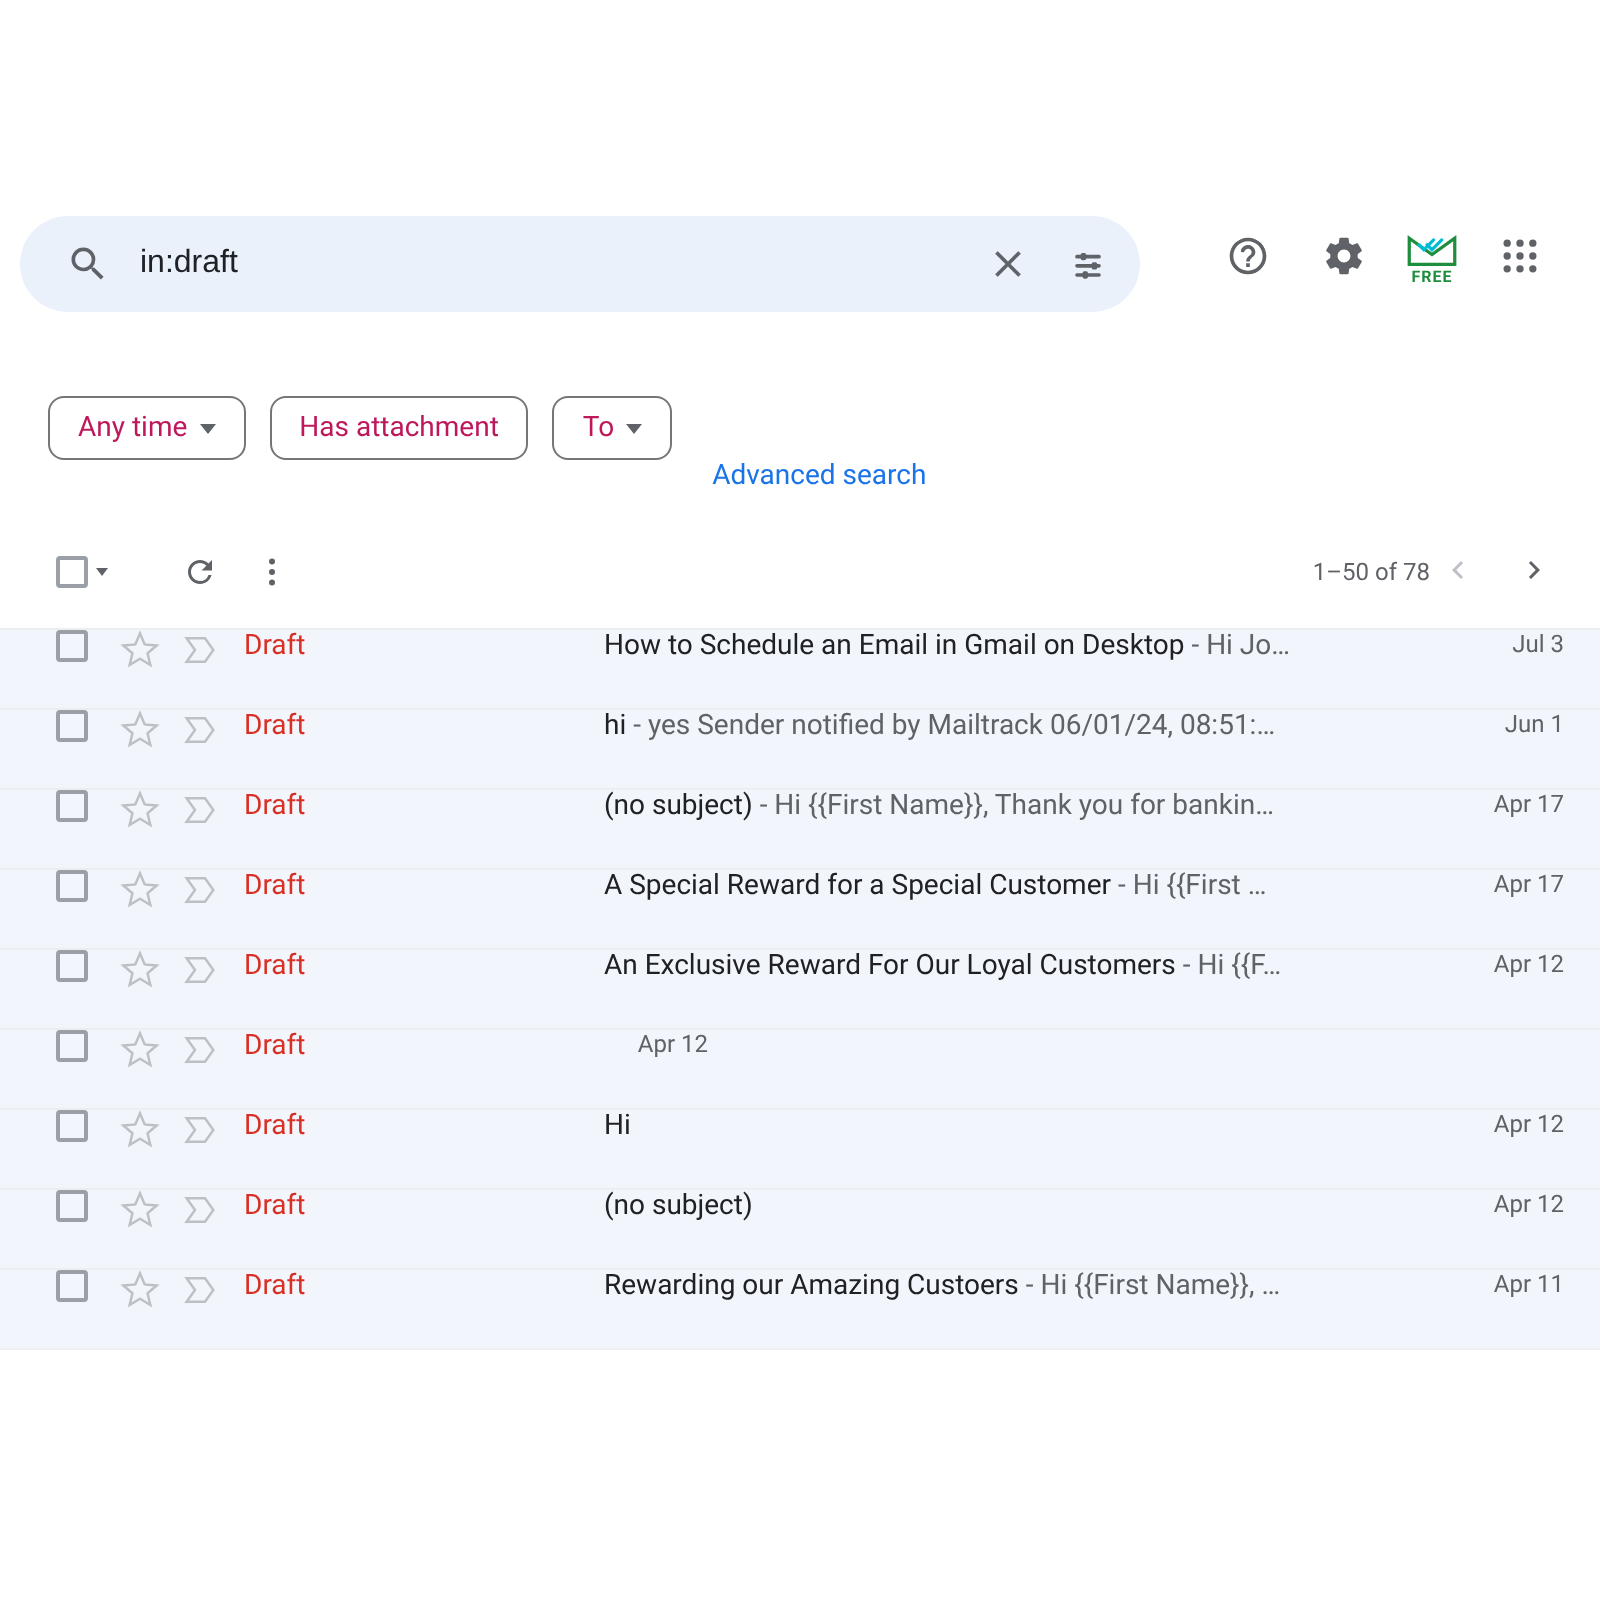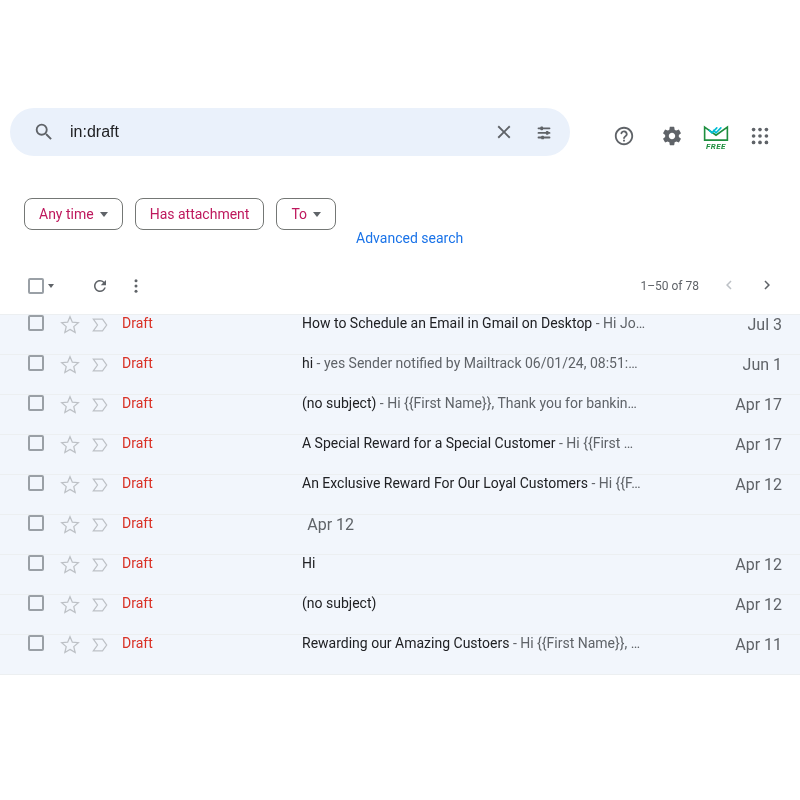--- a/index.html
+++ b/index.html
@@ -11,21 +11,21 @@
       width: 800px;
       height: 800px;
       overflow: hidden;
     }
     .container {
       padding-top: 100px;
     }
     
     .header {
       display: flex;
-      align-items: flex-end;
+      align-items: flex-start;
       padding: 8px 20px 8px 10px;
       gap: 16px;
     }
     .search-bar {
       display: flex;
       align-items: center;
       background: #eaf1fb;
       border-radius: 28px;
       height: 48px;
       flex: 1;
@@ -50,21 +50,20 @@
       justify-content: center;
       cursor: pointer;
       color: #5f6368;
     }
     .icon-btn svg { width: 22px; height: 22px; fill: currentColor; }
     .header-icons {
       display: flex;
       align-items: center;
       gap: 8px;
       margin-left: auto;
-      font-style: italic;
     }
     .ext-icon {
       width: 32px;
       display:flex;flex-direction:column;align-items:center;
       font-size: 8px;
       color:#1e8e3e;
       font-weight:700;
       letter-spacing: .5px;
     }
     .ext-icon svg { width: 26px; height: 20px; }
@@ -126,21 +125,21 @@
       width: 36px; height: 36px;
       display:flex;align-items:center;justify-content:center;
       color:#5f6368;
       cursor: pointer;
     }
     .tb-icon svg { width:18px;height:18px;fill:currentColor; }
     .page-info {
       margin-left: auto;
       font-size: 12px;
       color: #5f6368;
-      margin-right: 21px;
+      margin-right: 5px;
     }
     .nav-arrows { display:flex; gap: 20px; align-items:center; padding-right:6px;}
     .nav-arrows .arr { color:#bdc1c6; cursor:pointer;}
     .nav-arrows .arr.enabled { color:#5f6368; }
     
     .rows { border-top: 1px solid #eceff1; }
     .row {
       display: flex;
       height: 40px;
       padding: 0 18px 0 28px;
@@ -172,21 +171,21 @@
       overflow: hidden;
       text-overflow: ellipsis;
       padding-right: 16px;
     }
     .subject { color:#202124; }
     .snippet { color:#5f6368;margin-top:24px; }
     .sep { color:#5f6368; }
     .date {
       width: 52px;
       text-align: right;
-      font-size: 16px;
+      font-size: 12px;
       color: #5f6368;
       flex-shrink: 0;
     }
   </style>
 </head>
 <body>
 
 <div class="container">
 
   <div class="header">

